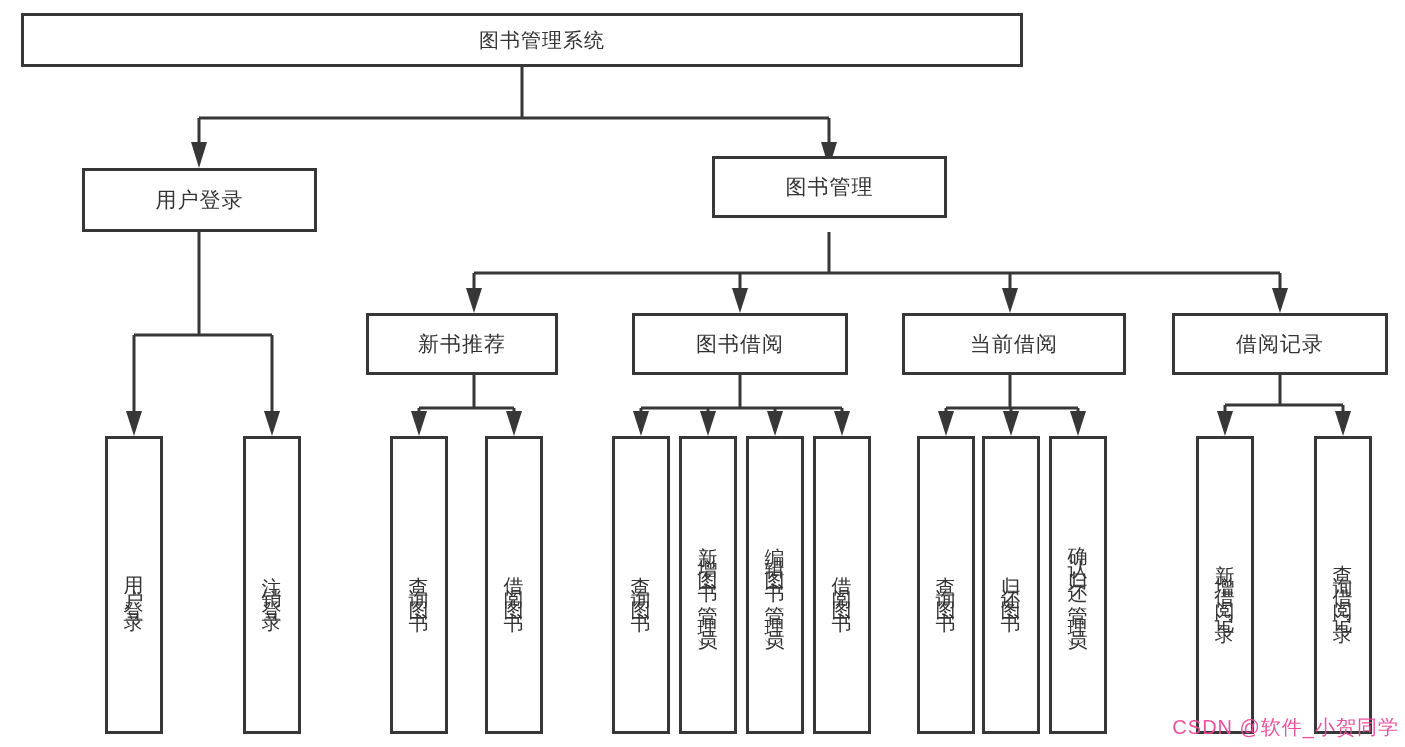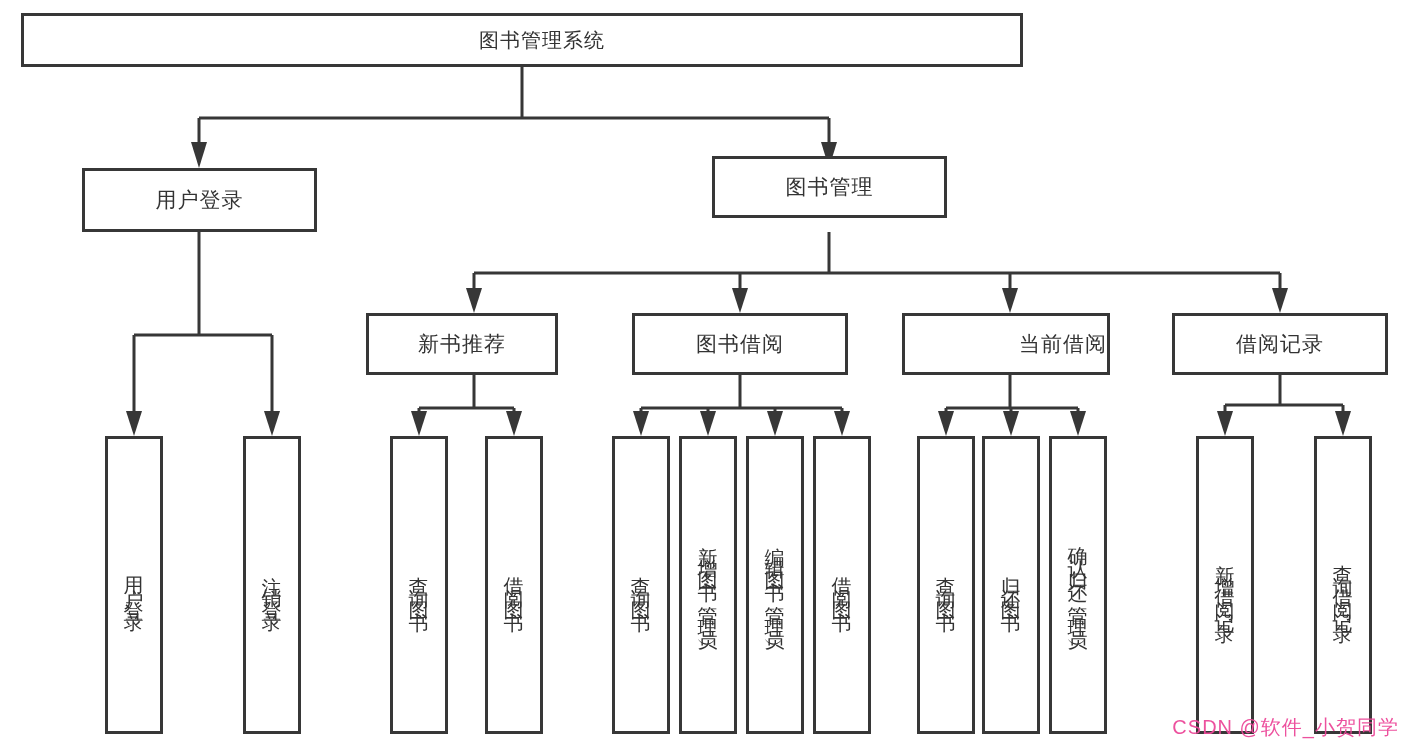--- a/index.html
+++ b/index.html
@@ -98,21 +98,21 @@
   <div class="node h-node" style="left:712px;top:156px;width:235px;height:62px;">
     <span>图书管理</span>
   </div>
 
   <div class="node h-node" style="left:366px;top:313px;width:192px;height:62px;">
     <span>新书推荐</span>
   </div>
   <div class="node h-node" style="left:632px;top:313px;width:216px;height:62px;">
     <span>图书借阅</span>
   </div>
-  <div class="node h-node" style="left:902px;top:313px;width:208px;height:62px;justify-content:flex-end;">
+  <div class="node h-node" style="left:902px;top:313px;width:224px;height:62px;">
     <span>当前借阅</span>
   </div>
   <div class="node h-node" style="left:1172px;top:313px;width:216px;height:62px;justify-content:center;">
     <span>借阅记录</span>
   </div>
 
   <div class="node v-node" style="left:105px;top:436px;width:58px;height:298px;">
     <span class="vtext">用户登录</span>
   </div>
   <div class="node v-node" style="left:243px;top:436px;width:58px;height:298px;">

